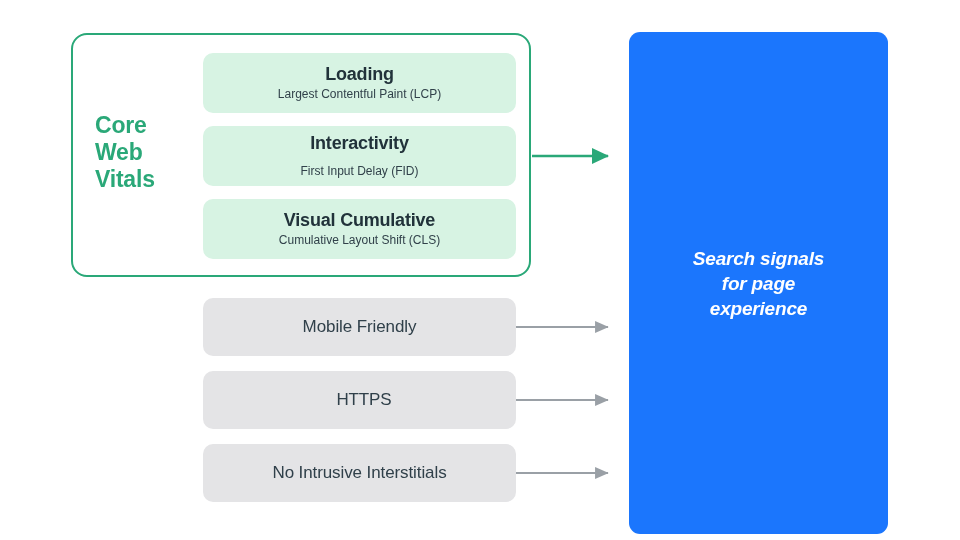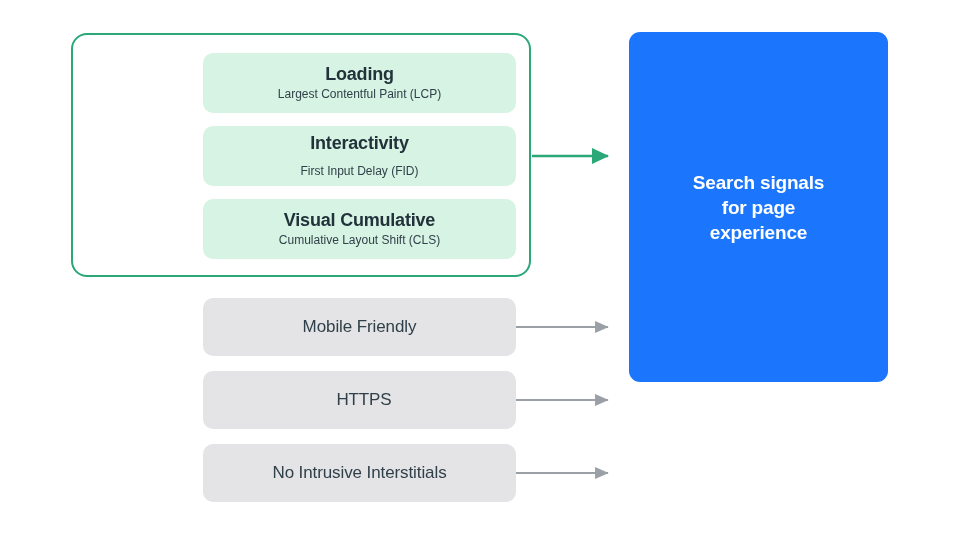--- a/index.html
+++ b/index.html
@@ -116,45 +116,49 @@
     height: 540px;
     pointer-events: none;
   }
 
   
   .result-panel {
     position: absolute;
     left: 629px;
     top: 32px;
     width: 259px;
-    height: 350px;
+    height: 502px;
     background: #1b76fd;
     border-radius: 11px;
     box-sizing: border-box;
     display: flex;
     align-items: center;
     justify-content: center;
+    font-style: italic;
   }
   .result-text {
     color: #ffffff;
     font-size: 19px;
     font-weight: bold;
     line-height: 25px;
     text-align: center;
     letter-spacing: -0.2px;
     white-space: pre-line;
   }
 </style>
 </head>
 <body>
 
 <div id="canvas">
 
   <div class="cwv-group"></div>
 
+  <div class="cwv-label" style="white-space: pre-line;">Core
+Web
+Vitals</div>
 
   <div class="vital-card c0">
     <div class="vital-title">Loading</div>
     <div class="vital-sub">Largest Contentful Paint (LCP)</div>
   </div>
 
   <div class="vital-card c1">
     <div class="vital-title">Interactivity</div>
     <div class="vital-sub">First Input Delay (FID)</div>
   </div>

